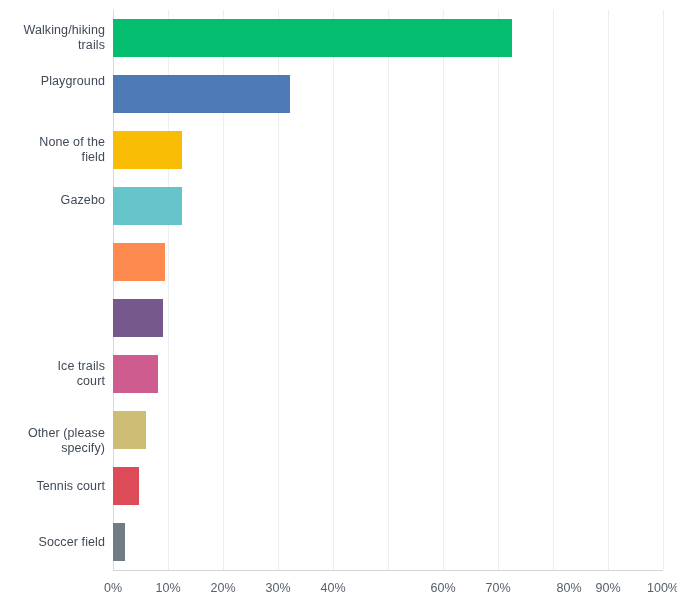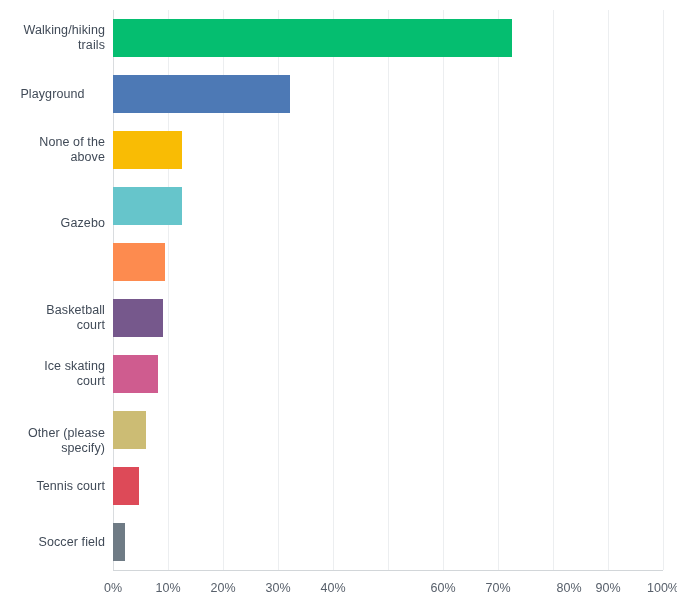--- a/index.html
+++ b/index.html
@@ -158,36 +158,32 @@
       </div>
   </div>
 
   <div class="axis-baseline"></div>
 
   <div class="cat-labels">
       <div class="cat-label" style="top: 13px;">
         <div>Walking/hiking</div>
         <div>trails</div>
       </div>
-      <div class="cat-label" style="top: 77px; text-align: center;">
+      <div class="cat-label" style="top: 64px;">
         <div>Playground</div>
       </div>
       <div class="cat-label" style="top: 125px;">
         <div>None of the</div>
-        <div>above</div>
-      </div>
-      <div class="cat-label" style="top: 206px;">
+        <div>field</div>
+      </div>
+      <div class="cat-label" style="top: 183px;">
         <div>Gazebo</div>
       </div>
-      <div class="cat-label" style="top: 293px;">
-        <div>Basketball</div>
-        <div>court</div>
-      </div>
       <div class="cat-label" style="top: 349px;">
-        <div>Ice skating</div>
+        <div>Ice trails</div>
         <div>court</div>
       </div>
       <div class="cat-label" style="top: 405px; margin-top: 11px;">
         <div>Other (please</div>
         <div>specify)</div>
       </div>
       <div class="cat-label" style="top: 468.5px;">
         <div>Tennis court</div>
       </div>
       <div class="cat-label" style="top: 524.5px;">

